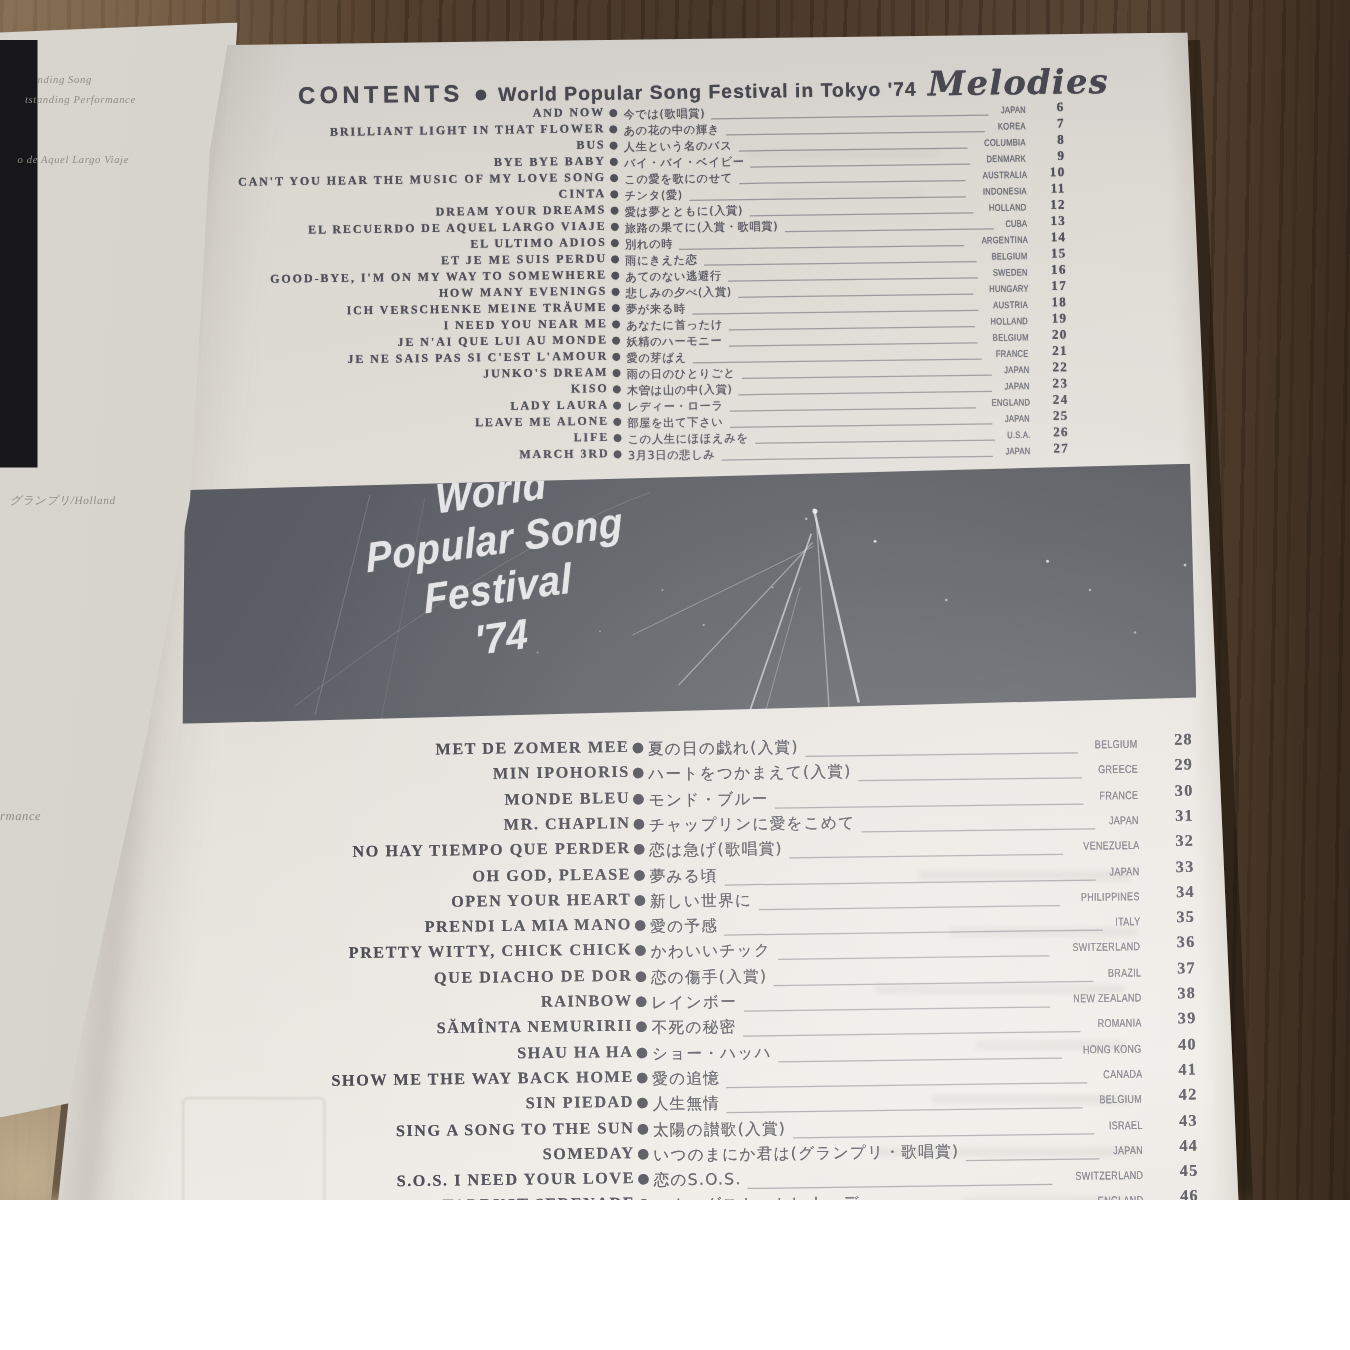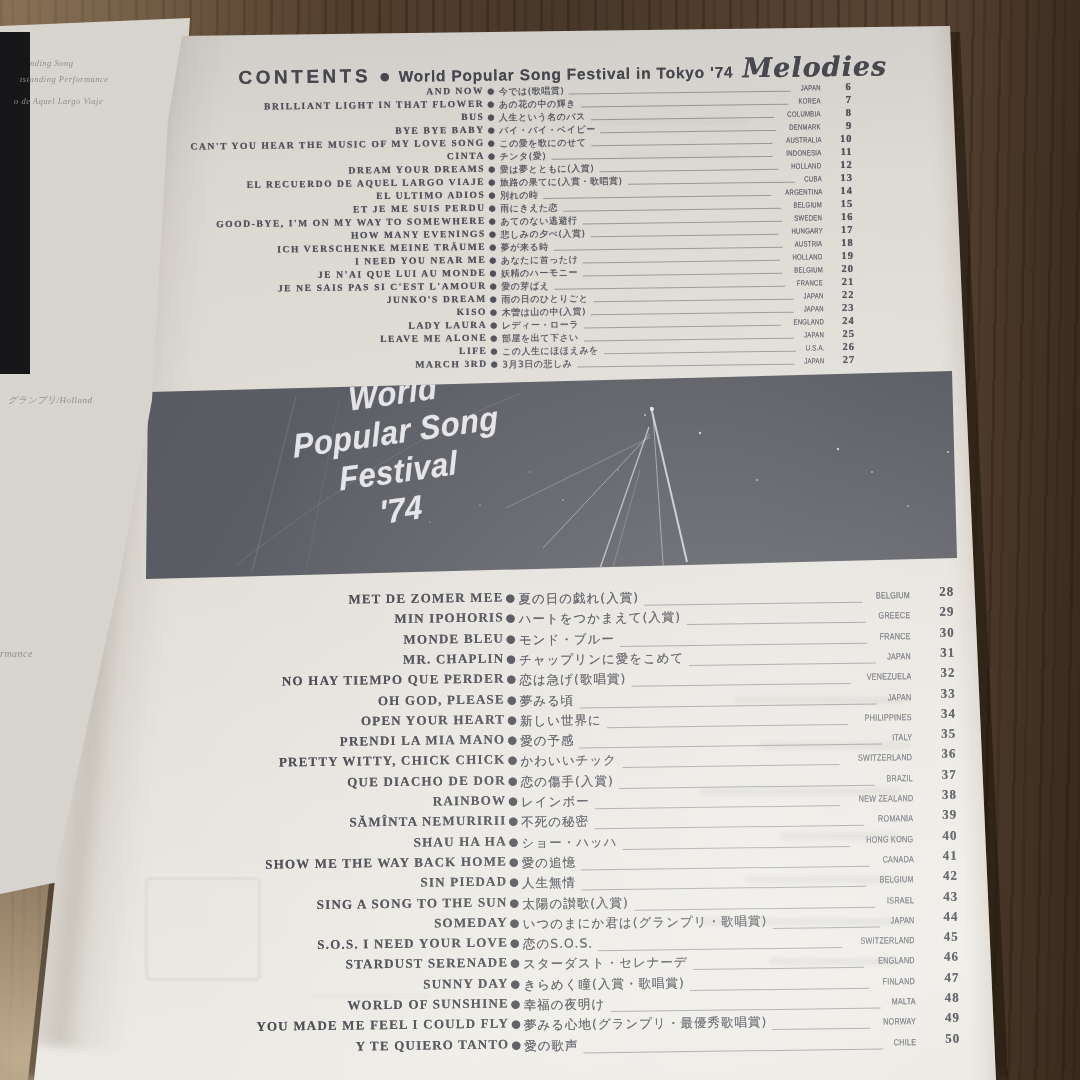--- a/index.html
+++ b/index.html
@@ -1,16 +1,16 @@
 <!DOCTYPE html>
 <html><head>
 <meta charset="utf-8">
 <style>
   html,body{margin:0;padding:0;}
-  .stage{position:relative;width:1080px;height:1080px;overflow:hidden;
+  .stage{position:relative;width:1080px;height:960px;overflow:hidden;
     background:
       radial-gradient(circle at 2% 98%, rgba(202,184,152,.9), rgba(202,184,152,0) 26%),
       radial-gradient(circle at 1% 1%, rgba(158,136,106,.55), transparent 22%),
       linear-gradient(90deg, transparent 86%, rgba(18,10,5,.35) 100%),
       repeating-linear-gradient(91deg, rgba(15,8,4,.22) 0 3px, rgba(0,0,0,0) 3px 11px, rgba(28,14,7,.15) 11px 14px, rgba(0,0,0,0) 14px 27px),
       linear-gradient(100deg,#6d553e 0%,#57422f 18%,#48382a 45%,#584433 70%,#4d3b2a 100%);
     font-family:"Liberation Serif",serif;}
   .page-shadow{position:absolute;inset:0;background:rgba(24,15,7,.5);filter:blur(7px);
     clip-path:polygon(192px 42px,960px 32px,1008px 1080px,28px 1080px,50px 874px,112px 588px,148px 404px,164px 122px);}
   .left-page{position:absolute;inset:0;
@@ -72,21 +72,21 @@
 <body>
 
 <div class="stage">
 
   <div class="page-shadow"></div>
 
   <div class="left-page">
     <div class="lp-photo"></div>
     <div class="lp-t" style="left:30px;top:58px">nding Song</div>
     <div class="lp-t" style="left:20px;top:74px">tstanding Performance</div>
-    <div class="lp-t" style="left:14px;top:96px">o de Aquel Largo Viaje</div>
+    <div class="lp-t" style="left:14px;top:122px">o de Aquel Largo Viaje</div>
     <div class="lp-t" style="left:8px;top:394px;font-size:9px">グランプリ/Holland</div>
     <div class="lp-t" style="left:0px;top:648px;font-size:10px">rmance</div>
   </div>
 
   <div class="main-page">
     <div class="spine-shadow"></div>
     <div class="edge-shade-right"></div>
 
     <div class="ghost" style="left:600px;top:120px;width:150px;height:6px;opacity:.5"></div>
     <div class="ghost" style="left:620px;top:152px;width:120px;height:6px;opacity:.4"></div>

